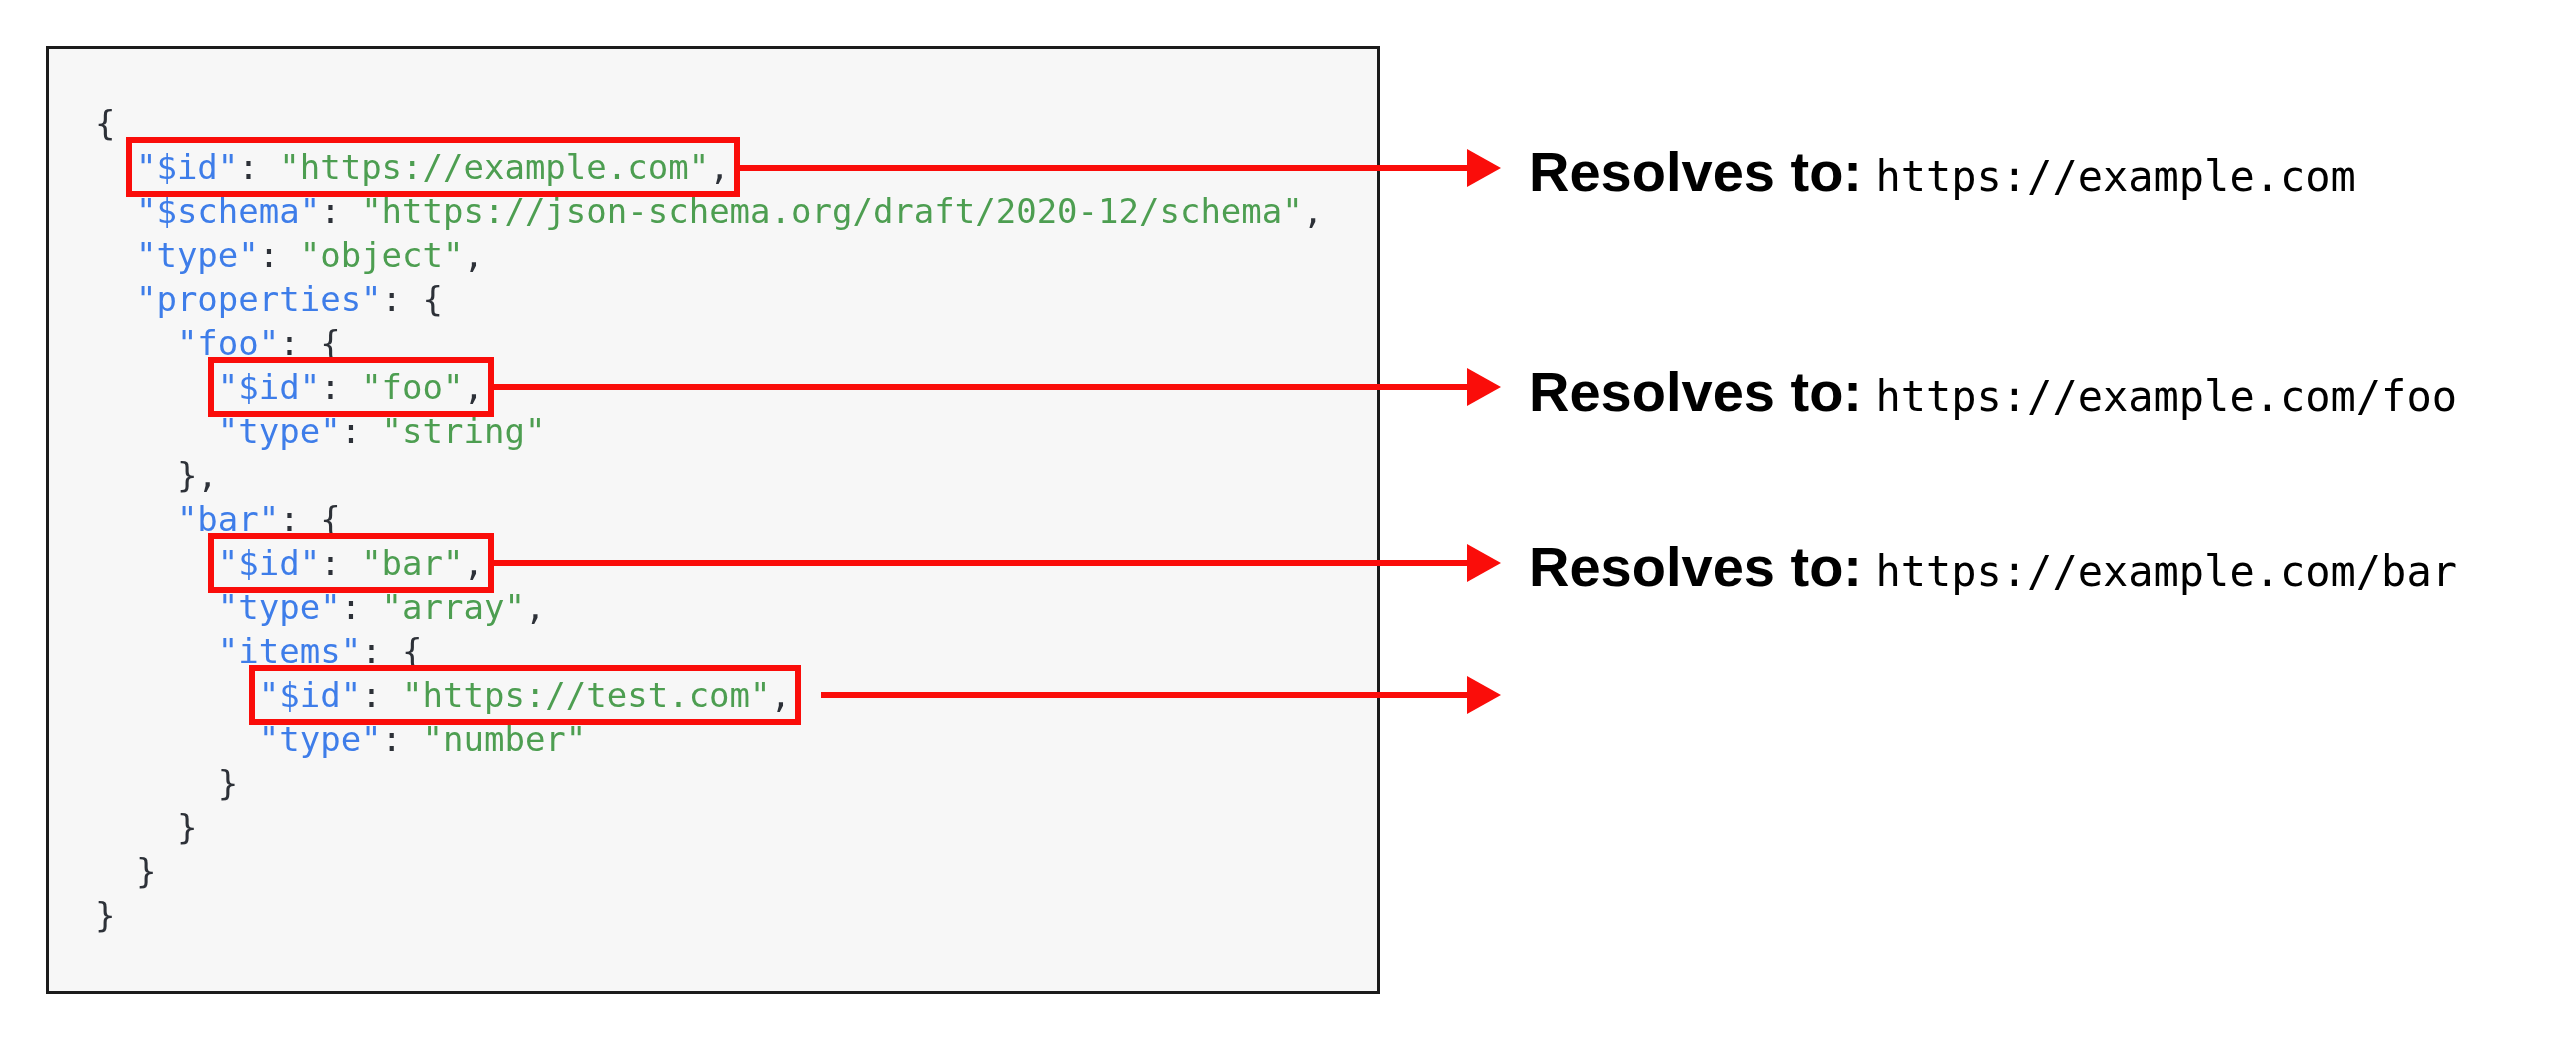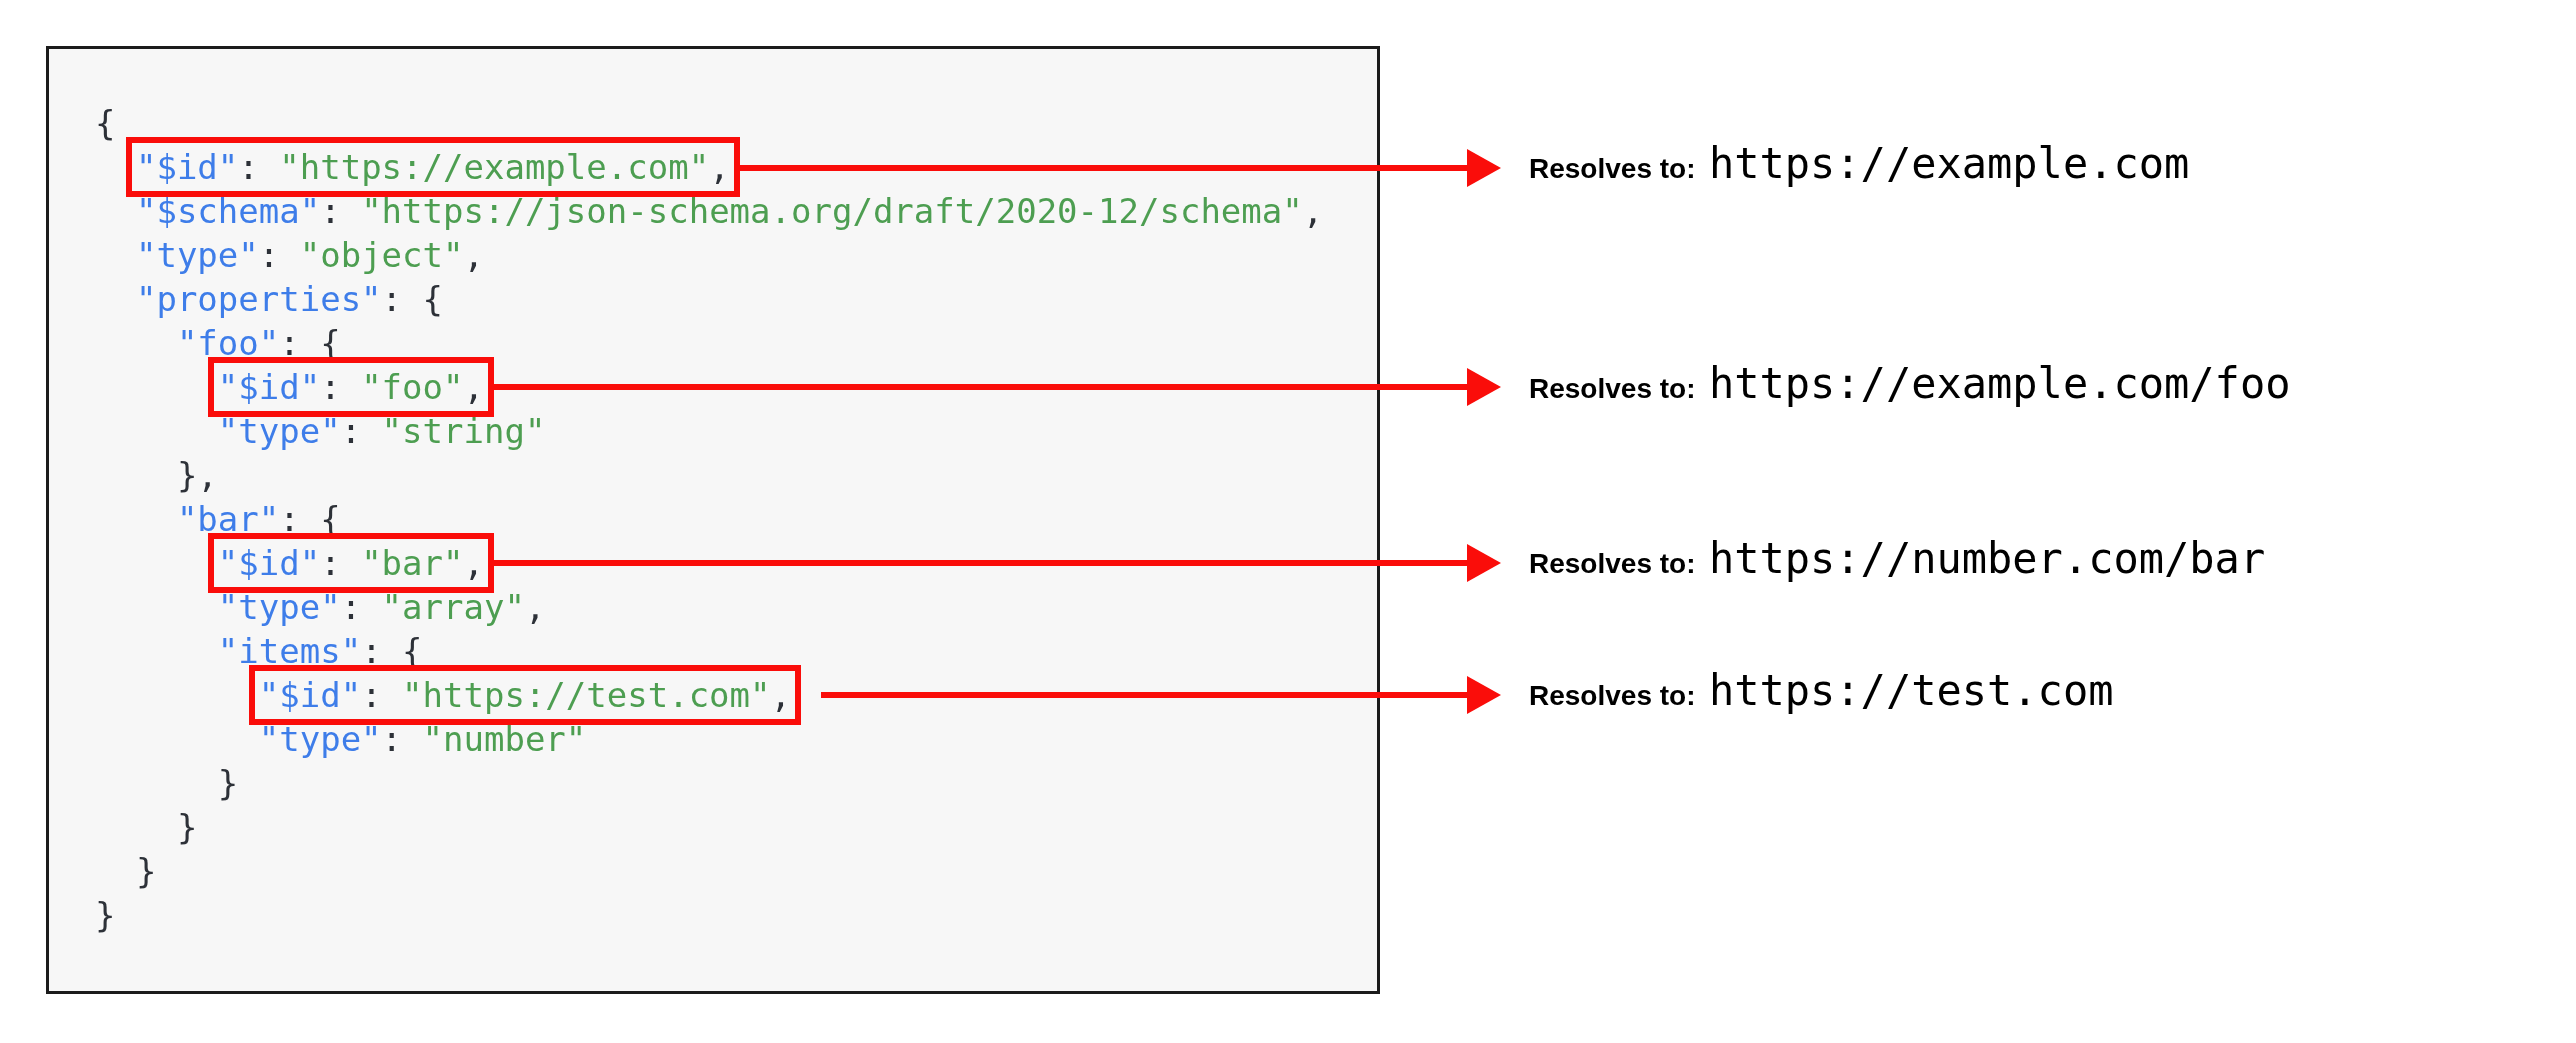--- a/index.html
+++ b/index.html
@@ -53,21 +53,21 @@
   }
   .annotation{
     position:absolute;
     left:1529px;
     white-space:nowrap;
     color:#000;
   }
   .annotation .label{
     font-family:"Liberation Sans","DejaVu Sans",sans-serif;
     font-weight:bold;
-    font-size:28px;
+    font-size:56px;
   }
   .annotation .url{
     font-family:"DejaVu Sans Mono","Liberation Mono",monospace;
     font-size:42px;
     margin-left:13.4px;
   }
 </style>
 </head>
 <body>
 
@@ -110,20 +110,17 @@
     <span class="head"></span>
   </div>
 
   <div class="annotation" style="top:139px;">
     <span class="label">Resolves to:</span><span class="url">https://example.com</span>
   </div>
   <div class="annotation" style="top:359px;">
     <span class="label">Resolves to:</span><span class="url">https://example.com/foo</span>
   </div>
   <div class="annotation" style="top:534px;">
-    <span class="label">Resolves to:</span><span class="url">https://number.com/bar</span>
-  </div>
-  <div class="annotation" style="top:666px;">
-    <span class="label">Resolves to:</span><span class="url">https://test.com</span>
+    <span class="label">Resolves to:</span><span class="url">https://example.com/bar</span>
   </div>
 
 </div>
 
 
 </body></html>

